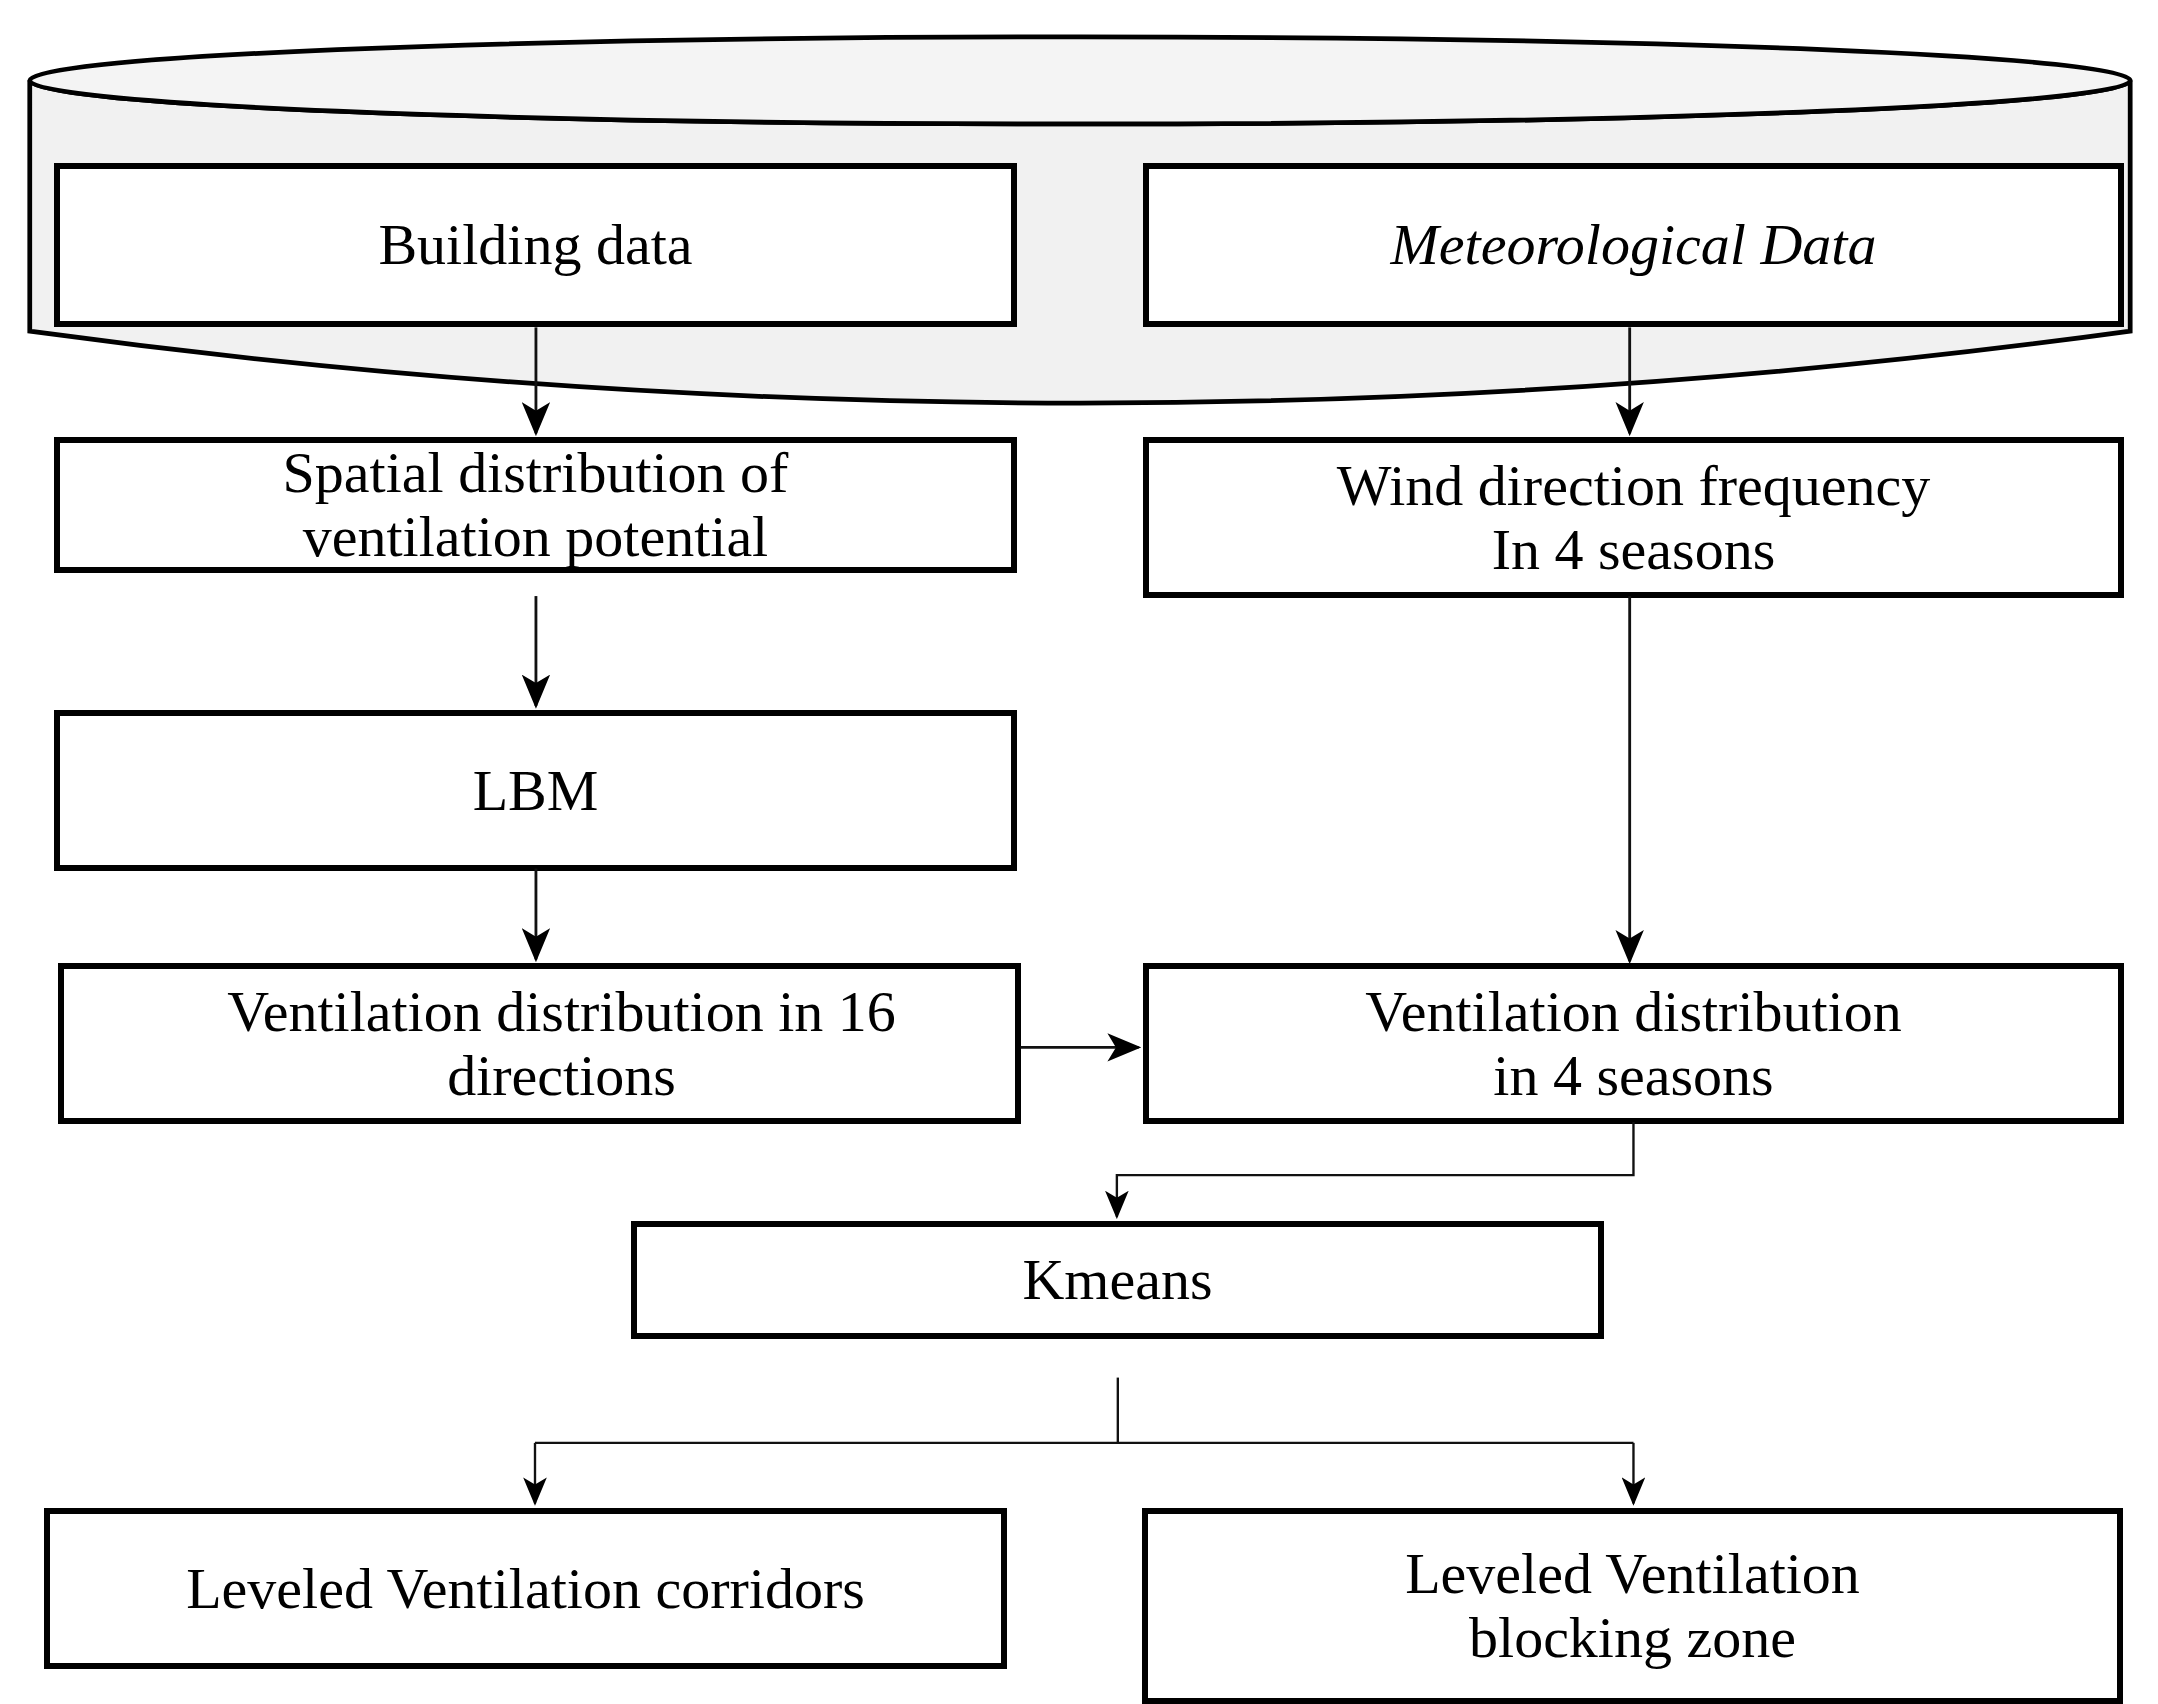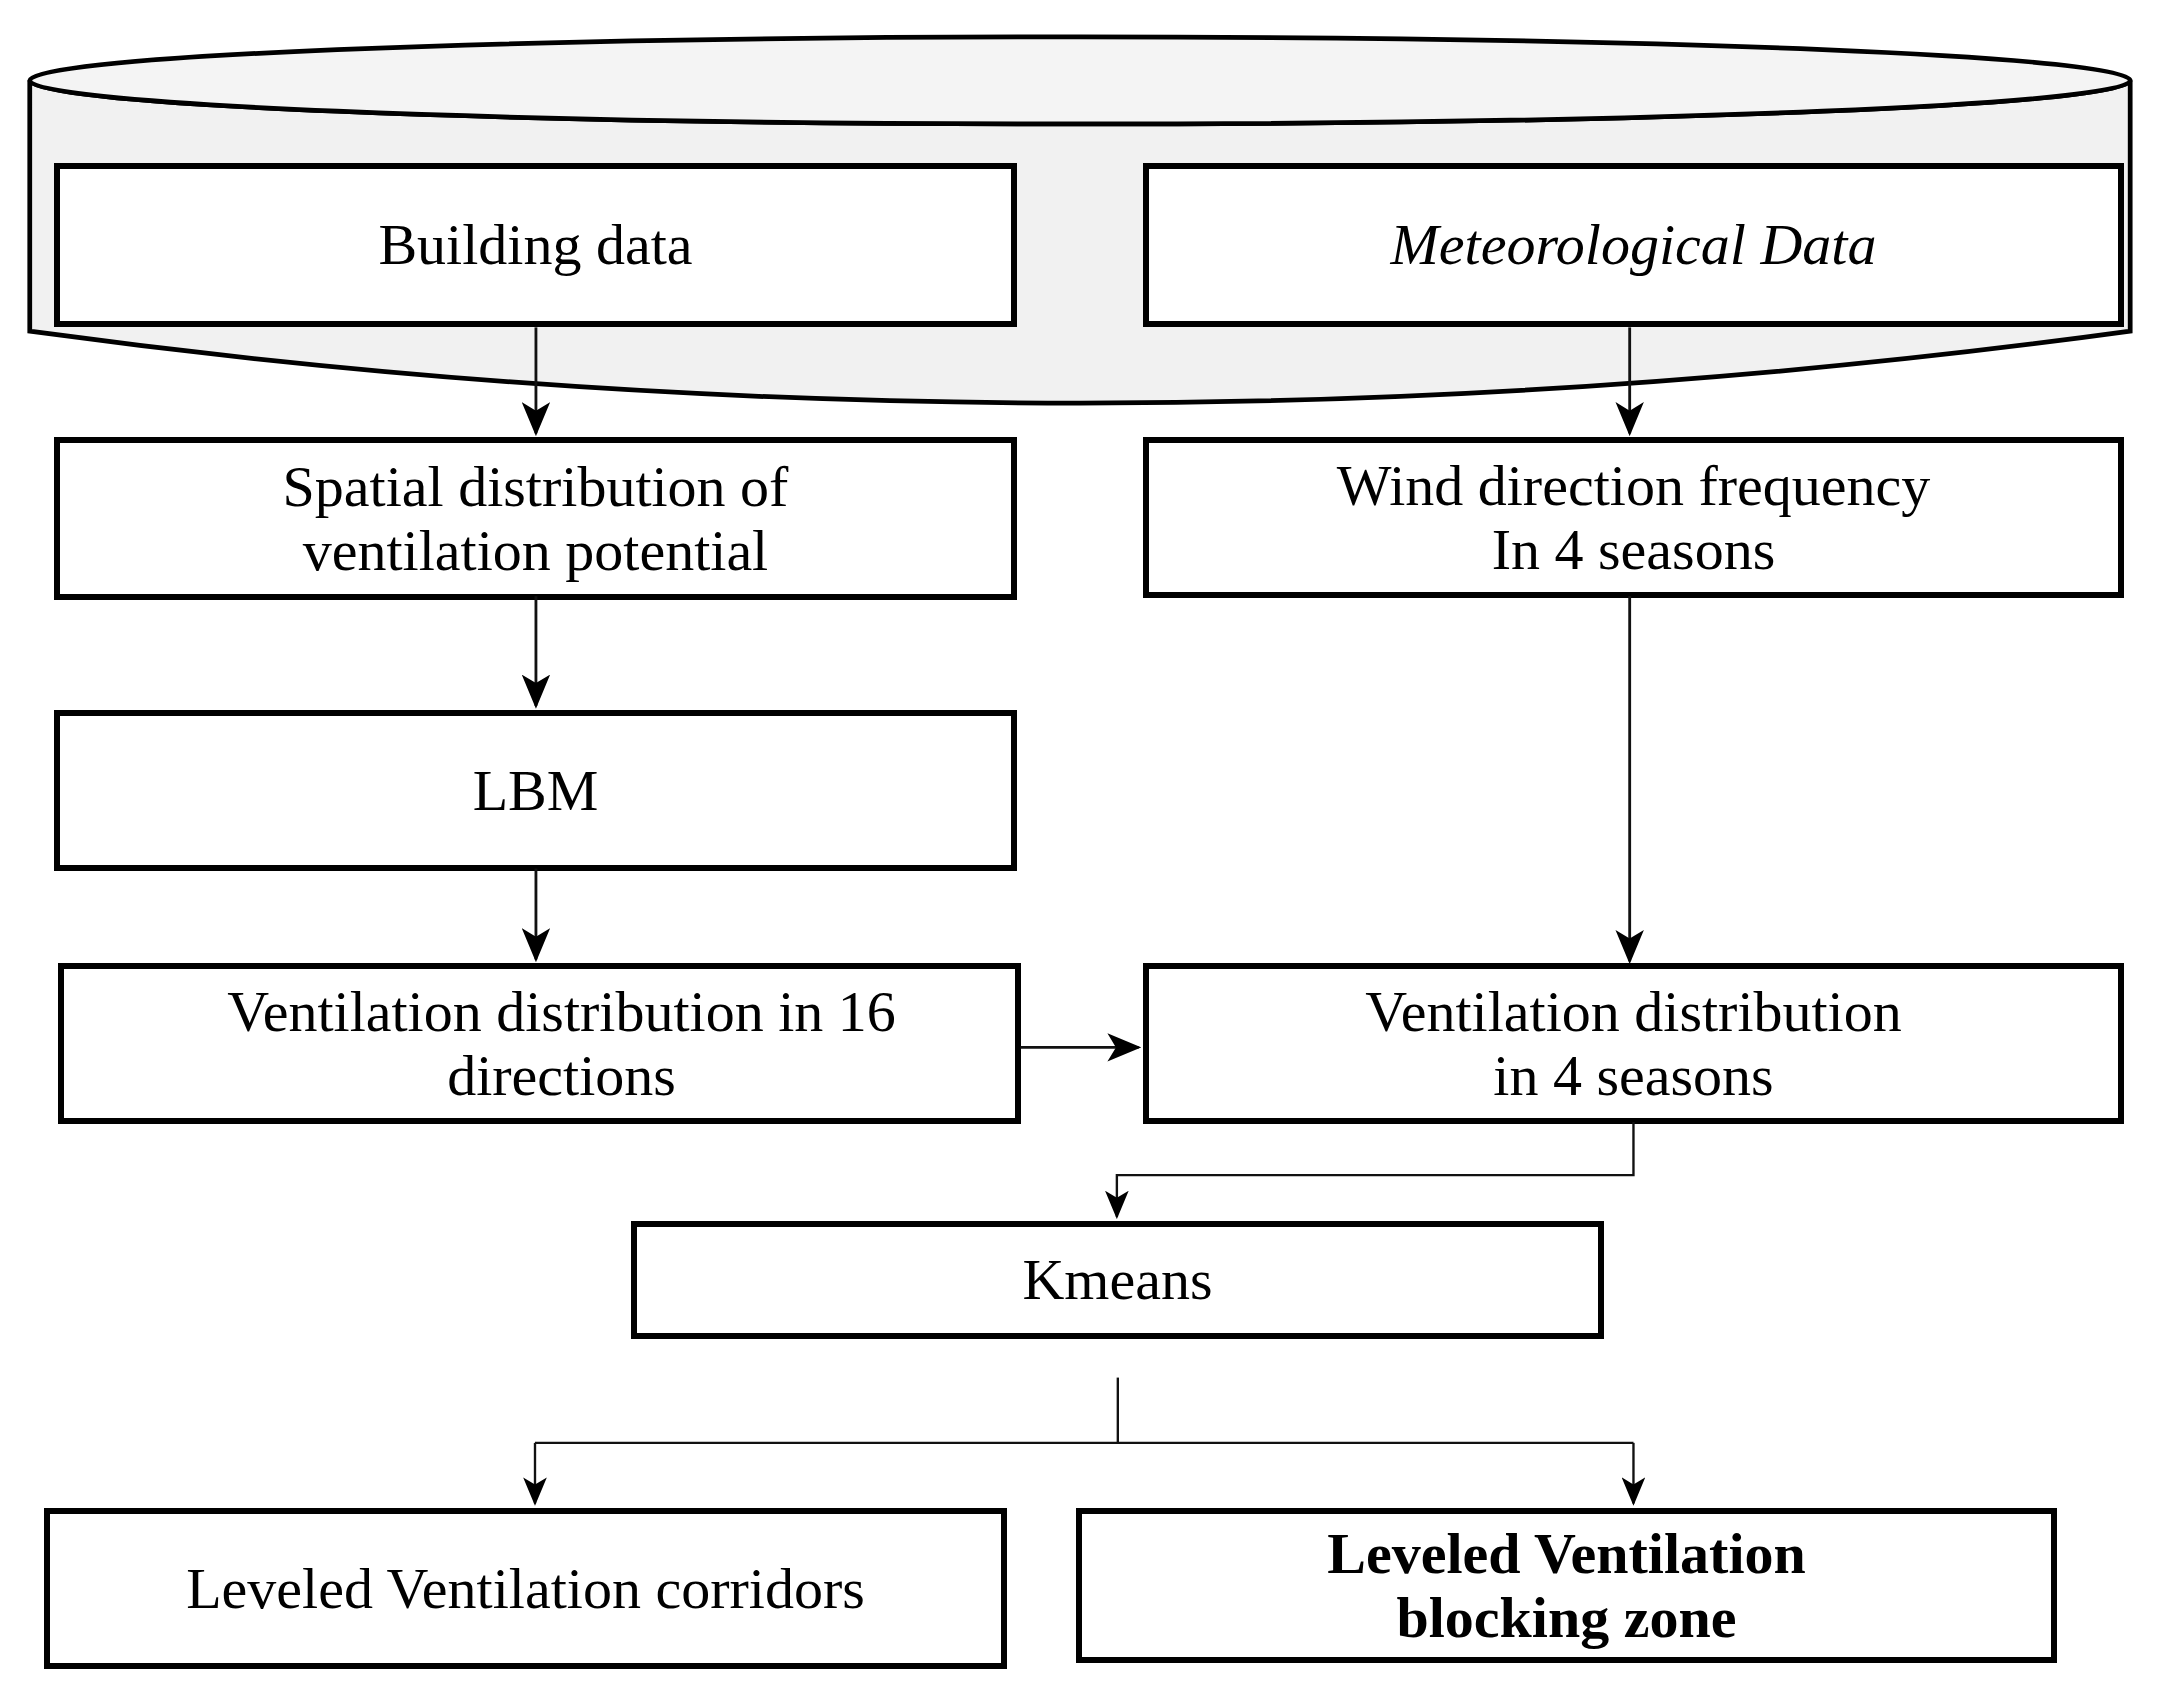--- a/index.html
+++ b/index.html
@@ -66,21 +66,21 @@
   </svg>
 
   <div class="node" style="left:54px; top:163px; width:963px; height:164px;">
     <span class="node-label">Building data</span>
   </div>
 
   <div class="node" style="left:1143px; top:163px; width:981px; height:164px;font-style:italic;">
     <span class="node-label">Meteorological Data</span>
   </div>
 
-  <div class="node" style="left:54px; top:437px; width:963px; height:163px;">
+  <div class="node" style="left:54px; top:437px; width:963px; height:136px;">
     <span class="node-label">Spatial distribution of
 ventilation potential</span>
   </div>
 
   <div class="node" style="left:1143px; top:437px; width:981px; height:161px;">
     <span class="node-label">Wind direction frequency
 In 4 seasons</span>
   </div>
 
   <div class="node" style="left:54px; top:710px; width:963px; height:161px;">
@@ -98,21 +98,21 @@
   </div>
 
   <div class="node" style="left:631px; top:1221px; width:973px; height:118px;">
     <span class="node-label">Kmeans</span>
   </div>
 
   <div class="node" style="left:44px; top:1508px; width:963px; height:161px;">
     <span class="node-label">Leveled Ventilation corridors</span>
   </div>
 
-  <div class="node" style="left:1076px; top:1508px; width:981px; height:155px;font-weight:bold;">
+  <div class="node" style="left:1142px; top:1508px; width:981px; height:196px;">
     <span class="node-label">Leveled Ventilation
 blocking zone</span>
   </div>
 
   <svg id="connector-layer" class="layer" viewBox="0 0 2281 1801" xmlns="http://www.w3.org/2000/svg">
     <defs>
       <marker id="arrow" markerUnits="strokeWidth" markerWidth="12" markerHeight="10" viewBox="0 0 12 10" refX="11" refY="5" orient="auto">
         <polygon points="0,0 12,5 0,10 3,5" fill="#000000"></polygon>
       </marker>
     </defs>

